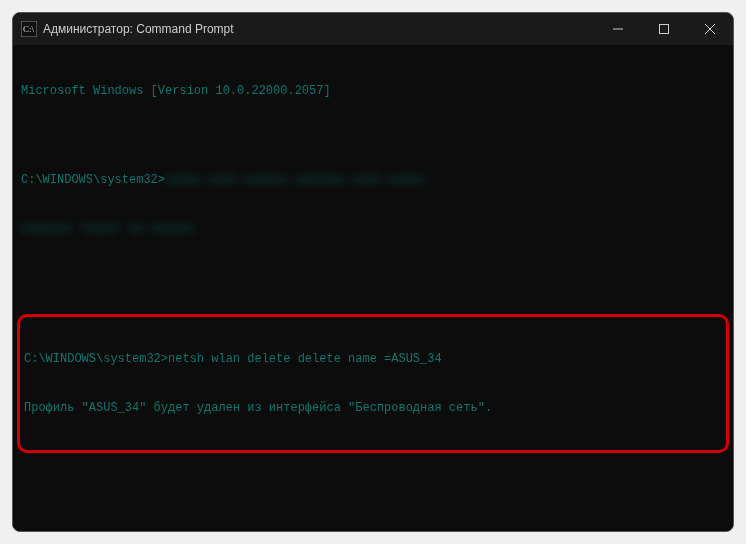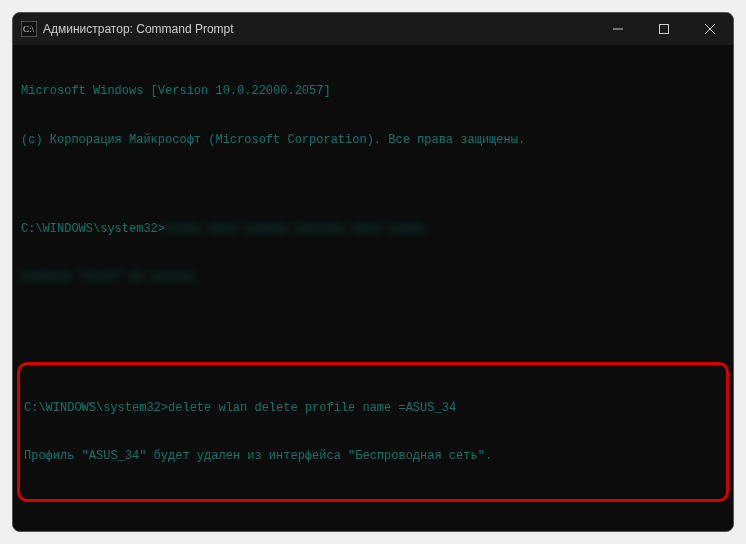--- a/index.html
+++ b/index.html
@@ -102,25 +102,24 @@
     <div class="ctrl-btn close">
       <svg width="10" height="10" viewBox="0 0 10 10">
           <line x1="0" y1="0" x2="10" y2="10" stroke="currentColor" stroke-width="1"></line>
           <line x1="10" y1="0" x2="0" y2="10" stroke="currentColor" stroke-width="1"></line>
         </svg>
     </div>
   </div>
 
   <div class="terminal">
     <div class="line">Microsoft Windows [Version 10.0.22000.2057]</div>
-    <div class="line">(c) Корпорация Майкрософт (Microsoft Corporation). Все права защищены.</div>
     <div class="gap"></div>
     <div class="line"><span>C:\WINDOWS\system32&gt;</span><span class="blurred">xxxxx xxxx xxxxxx xxxxxxx xxxx xxxxx</span></div>
     <div class="line blurred">xxxxxxx "xxxx" xx xxxxxx</div>
     <div class="gap"></div>
     <div class="highlight-box">
-      <div class="line"><span>C:\WINDOWS\system32&gt;</span><span>delete wlan delete profile name =ASUS_34</span></div>
+      <div class="line"><span>C:\WINDOWS\system32&gt;</span><span>netsh wlan delete delete name =ASUS_34</span></div>
       <div class="line">Профиль "ASUS_34" будет удален из интерфейса "Беспроводная сеть".</div>
     </div>
     
     
   </div>
 </div>
 
 </body></html>

